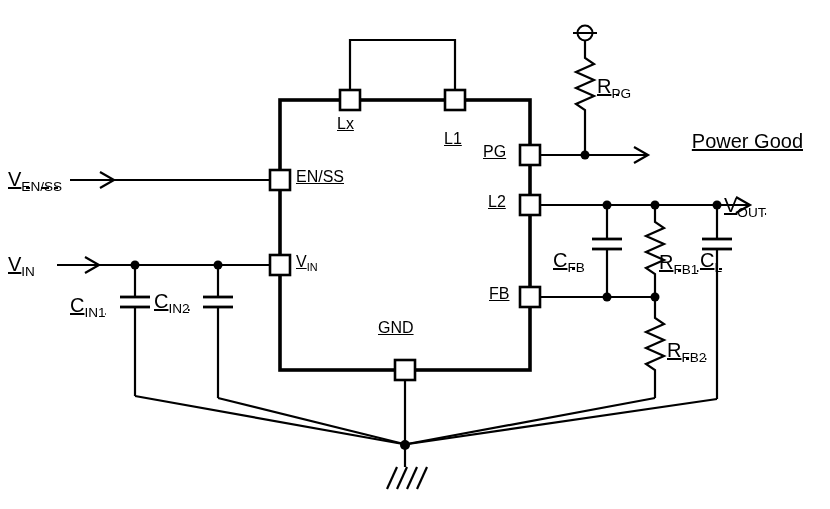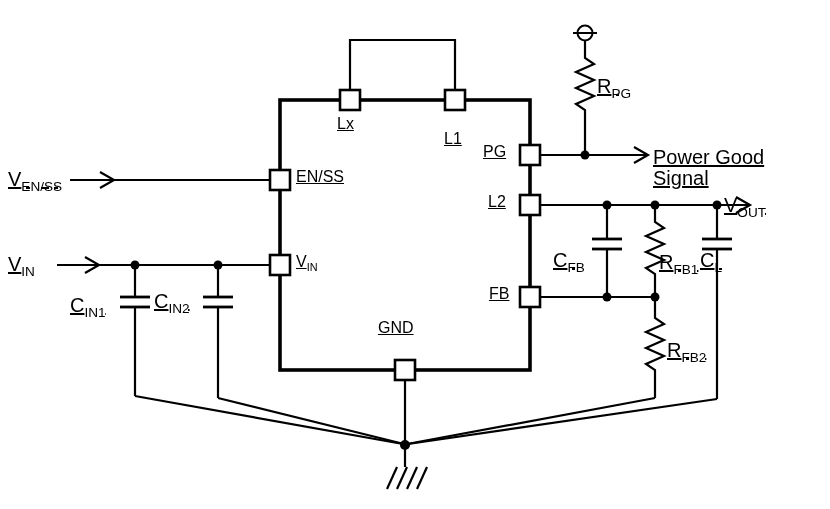--- a/index.html
+++ b/index.html
@@ -15,21 +15,21 @@
   .lbl{
     position:absolute;
     font-size:20px;
     line-height:1.05;
     white-space:nowrap;
     color:#000;
     text-decoration:underline;
   }
   .lbl.pin{font-size:16px;}
   .lbl sub{font-size:68%;line-height:0;}
-  .lbl.centered{text-align:left;margin-top:16px;}
+  .lbl.centered{text-align:right;}
 </style>
 </head>
 <body>
 
 <div class="canvas">
 
   <svg width="830" height="509" viewBox="0 0 830 509">
     <g stroke="#000" fill="none" stroke-width="2.2">
 
       <polyline points="350,90 350,40 455,40 455,90"></polyline>
@@ -178,21 +178,20 @@
   <div class="lbl pin" style="left:378px;top:320px">
     <span>GND</span>
   </div>
 
   <div class="lbl" style="left:597px;top:76px">
     <span>R</span><sub>PG</sub>
   </div>
 
   <div class="lbl centered" style="left:653px;top:131px;width:150px">
     <div>Power Good</div>
-    <div>Signal</div>
   </div>
 
   <div class="lbl" style="left:724px;top:195px">
     <span>V</span><sub>OUT</sub>
   </div>
 
   <div class="lbl" style="left:553px;top:250px">
     <span>C</span><sub>FB</sub>
   </div>
 

